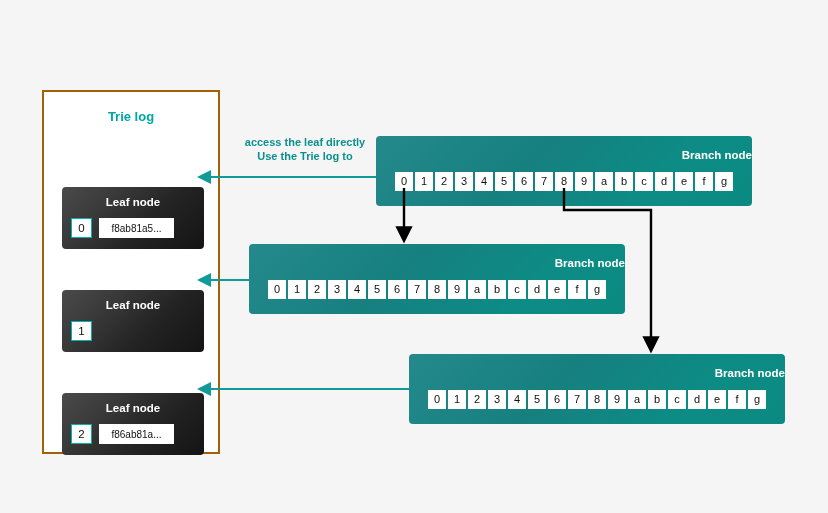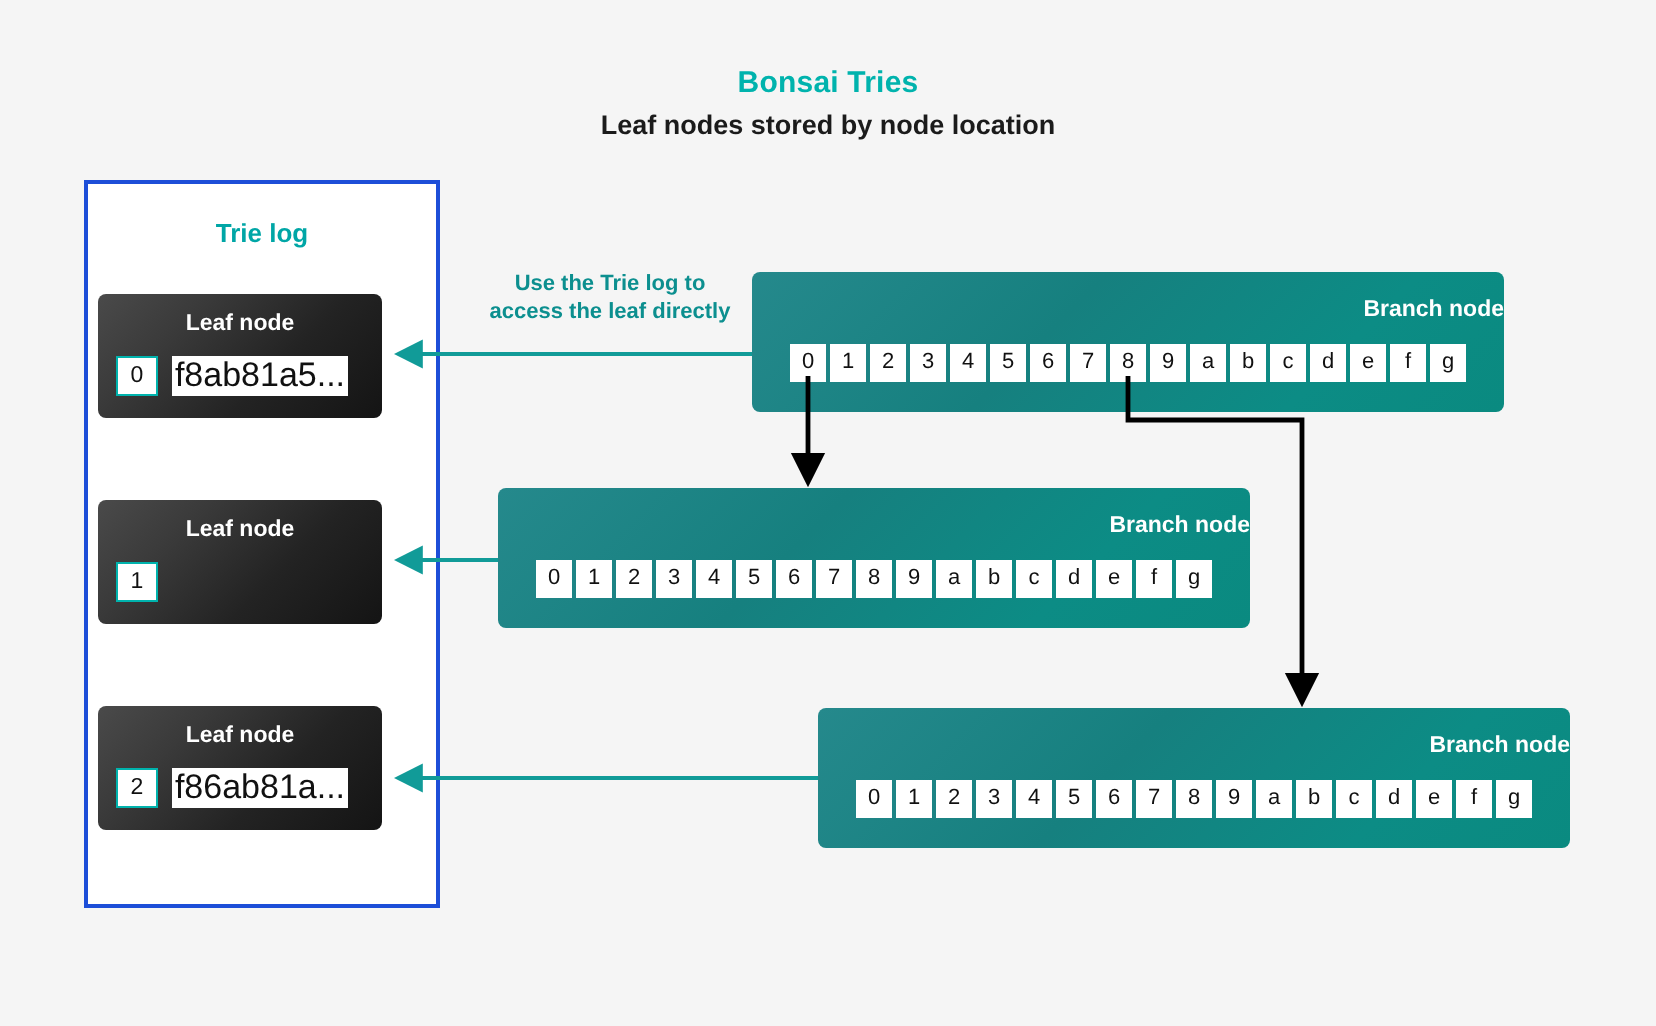--- a/index.html
+++ b/index.html
@@ -44,43 +44,44 @@
   }
 
   
   .trielog-panel {
     position: absolute;
     left: 42px;
     top: 90px;
     width: 178px;
     height: 364px;
     background: #ffffff;
-    border: 2px solid #1d4ed8;
+    border: 2px solid #a16207;
     box-sizing: border-box;
   }
   .trielog-title {
     position: absolute;
     left: 0;
     top: 17px;
     width: 100%;
     text-align: center;
     font-size: 13px;
     font-weight: bold;
     color: #00a6a6;
   }
 
   
   .leaf-node {
     position: absolute;
-    left: 5px;
+    left: 18px;
     width: 142px;
     height: 62px;
     border-radius: 4px;
     background: linear-gradient(135deg, #4a4a4a 0%, #3a3a3a 28%, #232323 62%, #141414 100%);
     box-sizing: border-box;
+    margin-top: 40px;
   }
   .leaf-node.n0 { top: 55px; }
   .leaf-node.n1 { top: 158px; }
   .leaf-node.n2 { top: 261px; }
 
   .leaf-label {
     position: absolute;
     left: 0;
     top: 9px;
     width: 100%;
@@ -103,27 +104,27 @@
     background: #ffffff;
     border: 1.5px solid #00b3ad;
     box-sizing: border-box;
     display: flex;
     align-items: center;
     justify-content: center;
     font-size: 11.5px;
     color: #111111;
   }
   .leaf-hash {
-    width: 88px;
+    width: 75px;
     height: 20px;
     background: #ffffff;
     display: flex;
     align-items: center;
     justify-content: center;
-    font-size: 17px;
+    font-size: 10px;
     color: #111111;
   }
 
   
   .branch-node {
     position: absolute;
     border-radius: 4px;
     background: linear-gradient(135deg, #25898c 0%, #16807f 40%, #0c8c85 75%, #0a8a80 100%);
     box-sizing: border-box;
   }
@@ -183,24 +184,20 @@
     width: 828px;
     height: 513px;
     pointer-events: none;
   }
 </style>
 </head>
 <body>
 
 <div id="diagram-root">
 
-  <div class="header">
-    <div class="header-title">Bonsai Tries</div>
-    <div class="header-subtitle">Leaf nodes stored by node location</div>
-  </div>
 
   <div class="trielog-panel">
     <div class="trielog-title">Trie log</div>
 
     <div class="leaf-node n0">
       <div class="leaf-label">Leaf node</div>
       <div class="leaf-row">
         <div class="leaf-index">0</div>
         <div class="leaf-hash">f8ab81a5...</div>
       </div>
@@ -216,22 +213,22 @@
     <div class="leaf-node n2">
       <div class="leaf-label">Leaf node</div>
       <div class="leaf-row">
         <div class="leaf-index">2</div>
         <div class="leaf-hash">f86ab81a...</div>
       </div>
     </div>
   </div>
 
   <div class="annotation">
+    <div>access the leaf directly</div>
     <div>Use the Trie log to</div>
-    <div>access the leaf directly</div>
   </div>
 
   <div class="branch-node b1">
     <div class="branch-label">Branch node</div>
     <div class="branch-cells">
         <div class="branch-cell">0</div>
         <div class="branch-cell">1</div>
         <div class="branch-cell">2</div>
         <div class="branch-cell">3</div>
         <div class="branch-cell">4</div>

